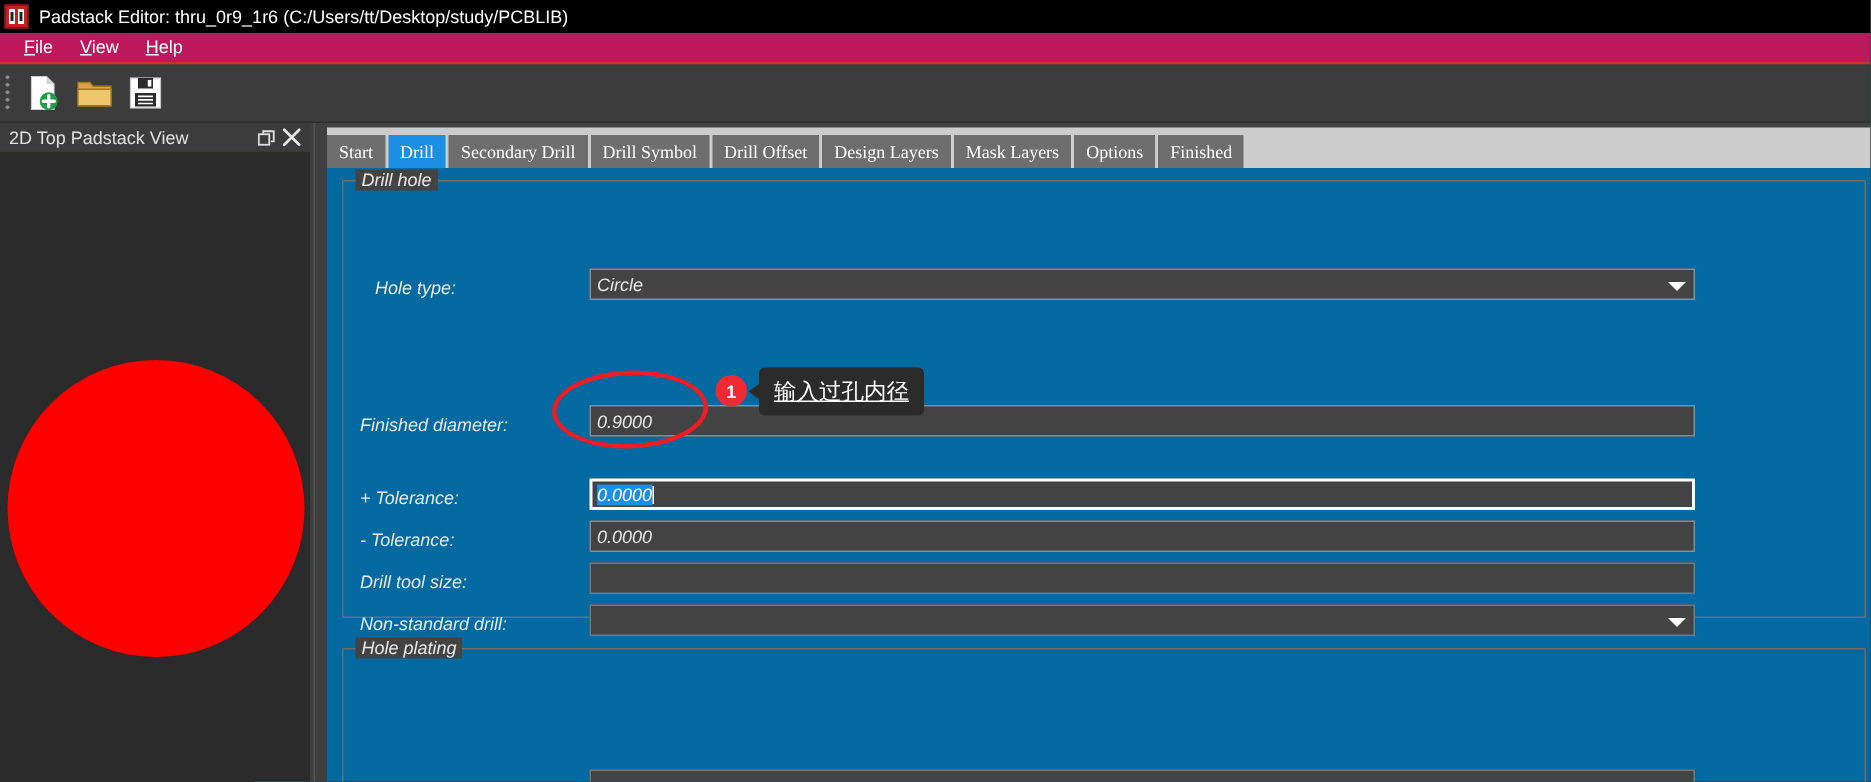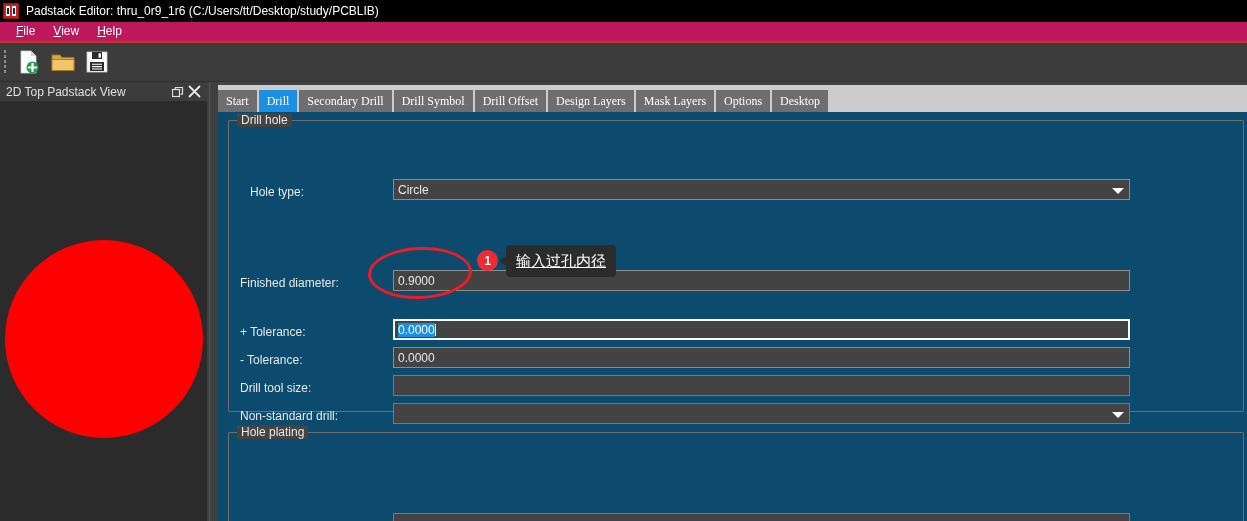--- a/index.html
+++ b/index.html
@@ -213,21 +213,22 @@
   }
   .tab.active {
     background: #1a8fe3;
     color: #ffffff;
   }
 
   .tabpage {
     position: absolute;
     left: 0; top: 30px;
     width: 1029px; height: 409px;
-    background: #0c4a6e;
+    background: #0369a1;
+    font-style: italic;
   }
 
   
   .groupbox {
     position: absolute;
     border: 1px solid #6e6e6e;
     border-radius: 1px;
   }
   .groupbox > .gb-title {
     position: absolute;
@@ -417,21 +418,21 @@
 
   <div class="tabstrip">
     <div class="tab">Start</div>
     <div class="tab active">Drill</div>
     <div class="tab">Secondary Drill</div>
     <div class="tab">Drill Symbol</div>
     <div class="tab">Drill Offset</div>
     <div class="tab">Design Layers</div>
     <div class="tab">Mask Layers</div>
     <div class="tab">Options</div>
-    <div class="tab">Desktop</div>
+    <div class="tab">Finished</div>
   </div>
 
   <div class="tabpage">
 
     <div class="groupbox" id="gb-drill-hole">
       <span class="gb-title">Drill hole</span>
     </div>
 
     <div class="field-label" style="left:32px; top:72px;">Hole type:</div>
     <div class="field-box" style="left:175px; top:67px; width:737px; height:21px;">

